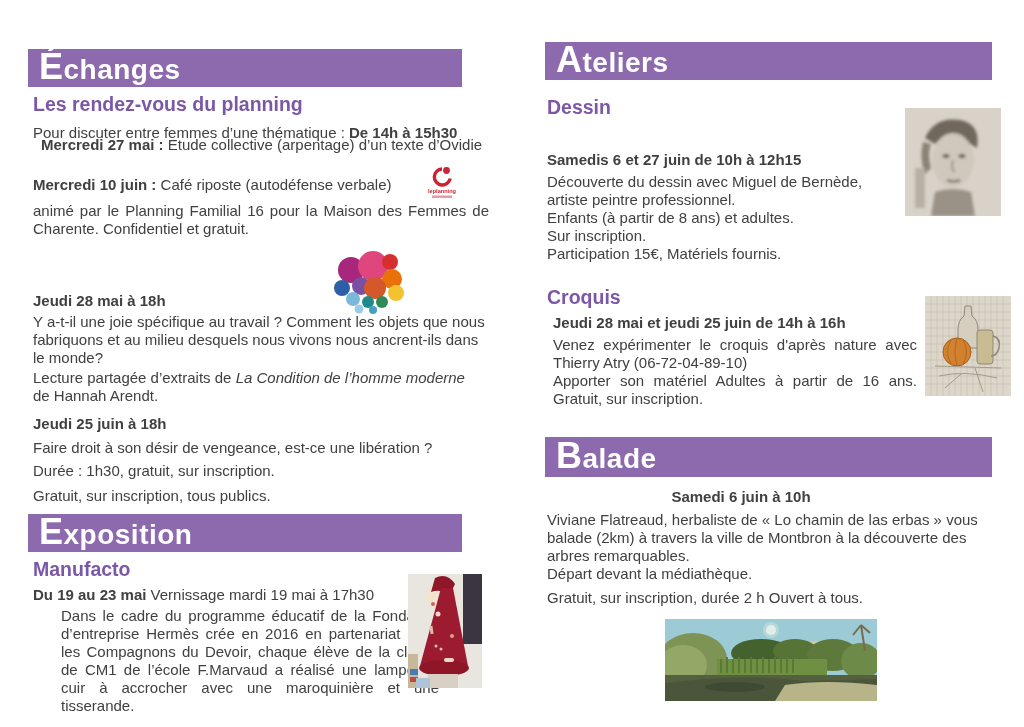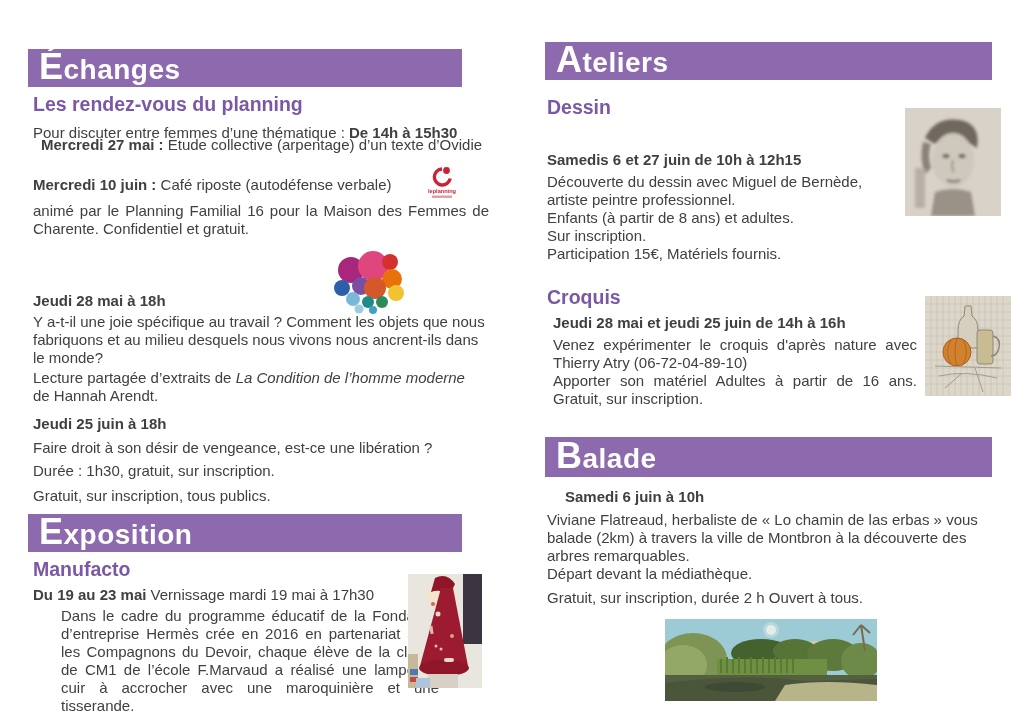--- a/index.html
+++ b/index.html
@@ -182,21 +182,21 @@
       <circle cx="32" cy="56" r="14" fill="#d2822e" stroke="#a85f1e" stroke-width="1"></circle>
       <path d="M32 42 q-4 14 0 28 M26 44 q-7 12 0 24 M38 44 q7 12 0 24" stroke="#b06a22" stroke-width="1" fill="none"></path>
       <path d="M10 70 L76 72 M14 80 Q40 74 72 82 M20 92 L36 78 M50 72 L58 96" stroke="#a49c8a" stroke-width="1" fill="none"></path>
     </svg>
   </span>
 
   <div class="bar" style="left:545px;top:437px;width:447px;height:40px;">
     <div class="bar-title">Balade</div>
   </div>
 
-  <p class="t b" style="left:565px;top:488px;width:400px;">Samedi 6 juin à 10h</p>
+  <p class="t b" style="left:541px;top:488px;width:400px;text-align:center;">Samedi 6 juin à 10h</p>
 
   <p class="t" style="left:547px;top:511px;width:450px;">Viviane Flatreaud, herbaliste de « Lo chamin de las erbas » vous balade (2km) à travers la ville de Montbron à la découverte des arbres remarquables.</p>
 
   <p class="t" style="left:547px;top:565px;width:450px;">Départ devant la médiathèque.</p>
 
   <p class="t" style="left:547px;top:589px;width:450px;">Gratuit, sur inscription, durée 2 h Ouvert à tous.</p>
 
   <span class="img-frame" style="left:665px;top:619px;">
     <svg width="212" height="82" viewBox="0 0 212 82">
       <rect width="212" height="82" fill="#9ccbd6"></rect>

